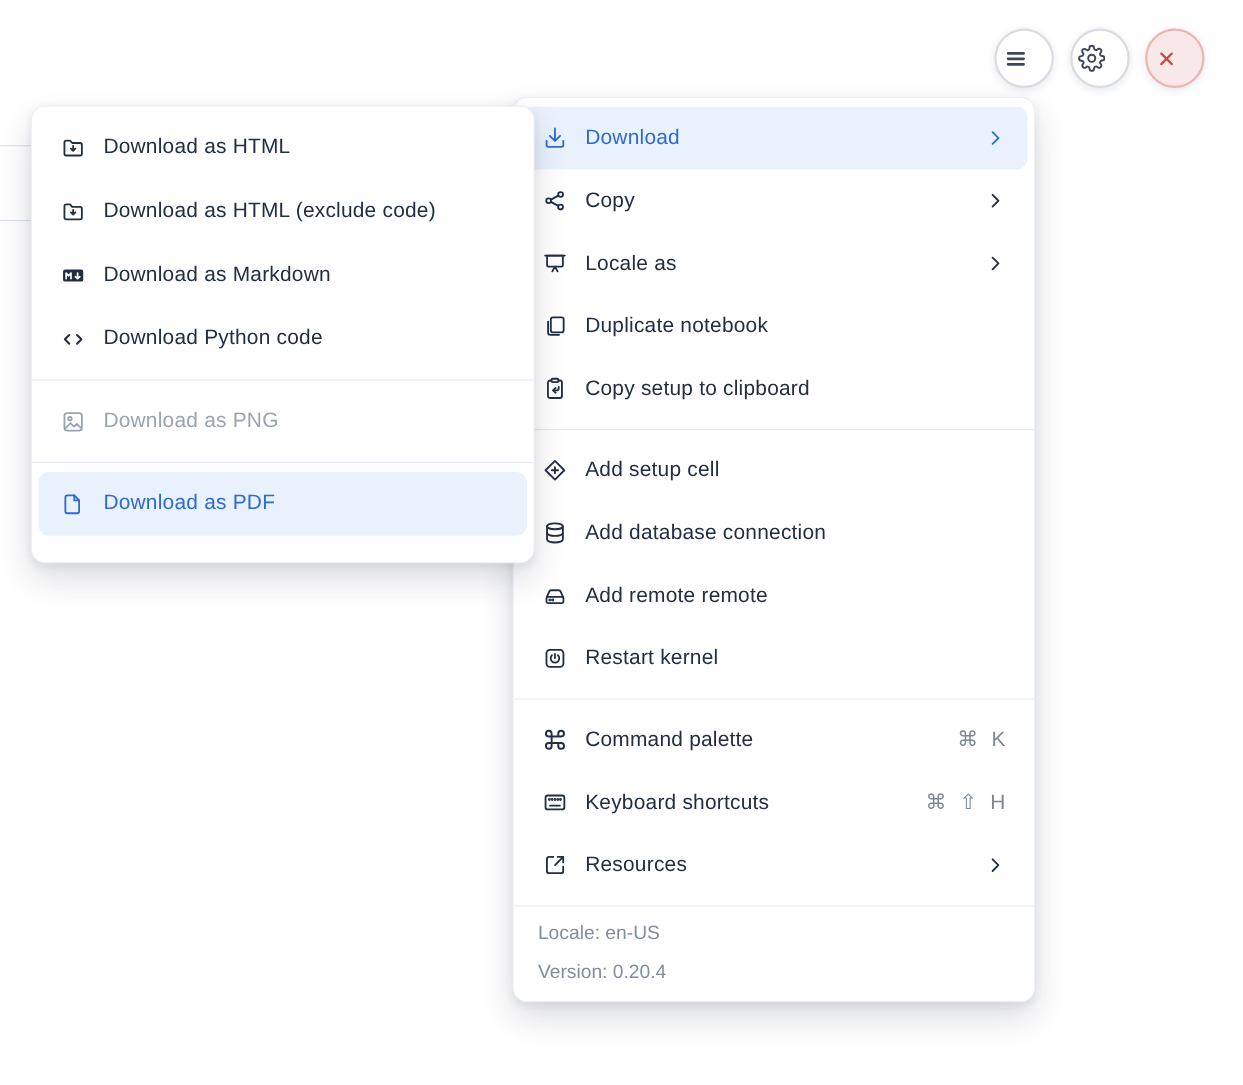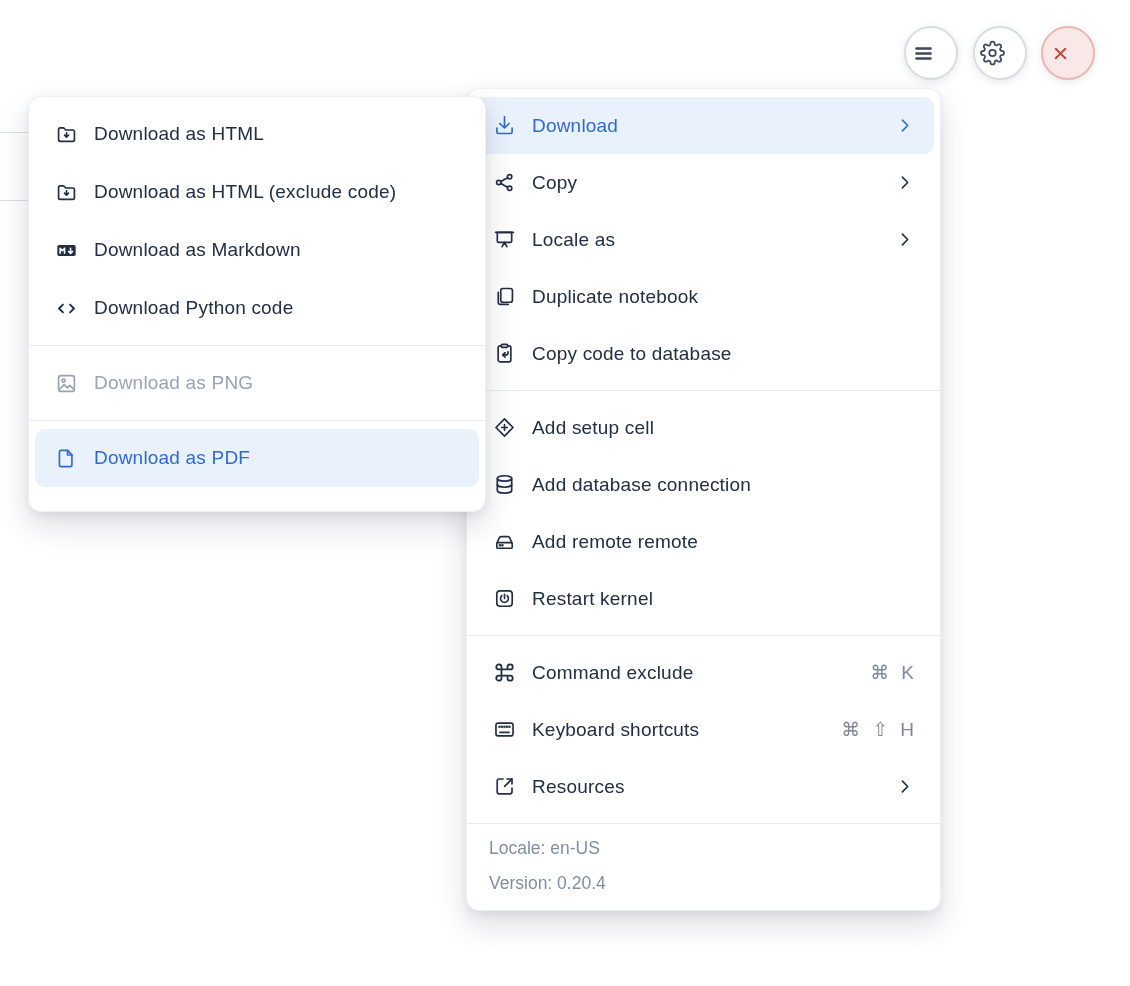--- a/index.html
+++ b/index.html
@@ -149,21 +149,21 @@
       </div>
       <div class="menu-item">
         <span class="menu-icon">
           <svg viewBox="0 0 24 24" fill="none" stroke="currentColor" stroke-linecap="round" stroke-linejoin="round" stroke-width="1.6">
             <path d="M9 4.7H7.7A1.8 1.8 0 0 0 5.9 6.5v11.7A1.8 1.8 0 0 0 7.7 20h8.6a1.8 1.8 0 0 0 1.8-1.8V6.5a1.8 1.8 0 0 0-1.8-1.8H15"></path>
             <rect x="9" y="3.2" width="6" height="2.9" rx="1"></rect>
             <path d="M15.3 10.4v1a1.9 1.9 0 0 1-1.9 1.9h-2.6"></path>
             <path d="M12.6 11.2l-2.3 2.1 2.3 2.1"></path>
           </svg>
         </span>
-        <span class="menu-label">Copy code to database</span>
+        <span class="menu-label">Copy setup to clipboard</span>
       </div>
       <div class="menu-divider"></div>
       <div class="menu-item">
         <span class="menu-icon">
           <svg viewBox="0 0 24 24" fill="none" stroke="currentColor" stroke-linecap="round" stroke-linejoin="round" stroke-width="1.6">
             <path d="M12 3.8l8.2 8.2-8.2 8.2-8.2-8.2z"></path>
             <path d="M12 9.3v5.4M9.3 12h5.4"></path>
           </svg>
         </span>
         <span class="menu-label">Add setup cell</span>
@@ -199,21 +199,21 @@
         </span>
         <span class="menu-label">Restart kernel</span>
       </div>
       <div class="menu-divider"></div>
       <div class="menu-item">
         <span class="menu-icon">
           <svg viewBox="0 0 24 24" fill="none" stroke="currentColor" stroke-linecap="round" stroke-linejoin="round" stroke-width="1.7">
             <path d="M9.1 9.1V6.6a2.5 2.5 0 1 0-2.5 2.5h2.5zm0 0h5.8m-5.8 0v5.8m5.8-5.8V6.6a2.5 2.5 0 1 1 2.5 2.5h-2.5zm0 5.8h2.5a2.5 2.5 0 1 1-2.5 2.5v-2.5zm0 0H9.1m0 0v2.5a2.5 2.5 0 1 1-2.5-2.5h2.5z"></path>
           </svg>
         </span>
-        <span class="menu-label">Command exclude</span>
+        <span class="menu-label">Command palette</span>
         <span class="shortcut">
           <span>⌘</span>
           <span>K</span>
         </span>
       </div>
       <div class="menu-item">
         <span class="menu-icon">
           <svg viewBox="0 0 24 24" fill="none" stroke="currentColor" stroke-linecap="round" stroke-linejoin="round" stroke-width="1.6">
             <rect x="3.8" y="5.9" width="16.4" height="12.2" rx="2"></rect>
             <path d="M7.7 14.8h8.6"></path>

